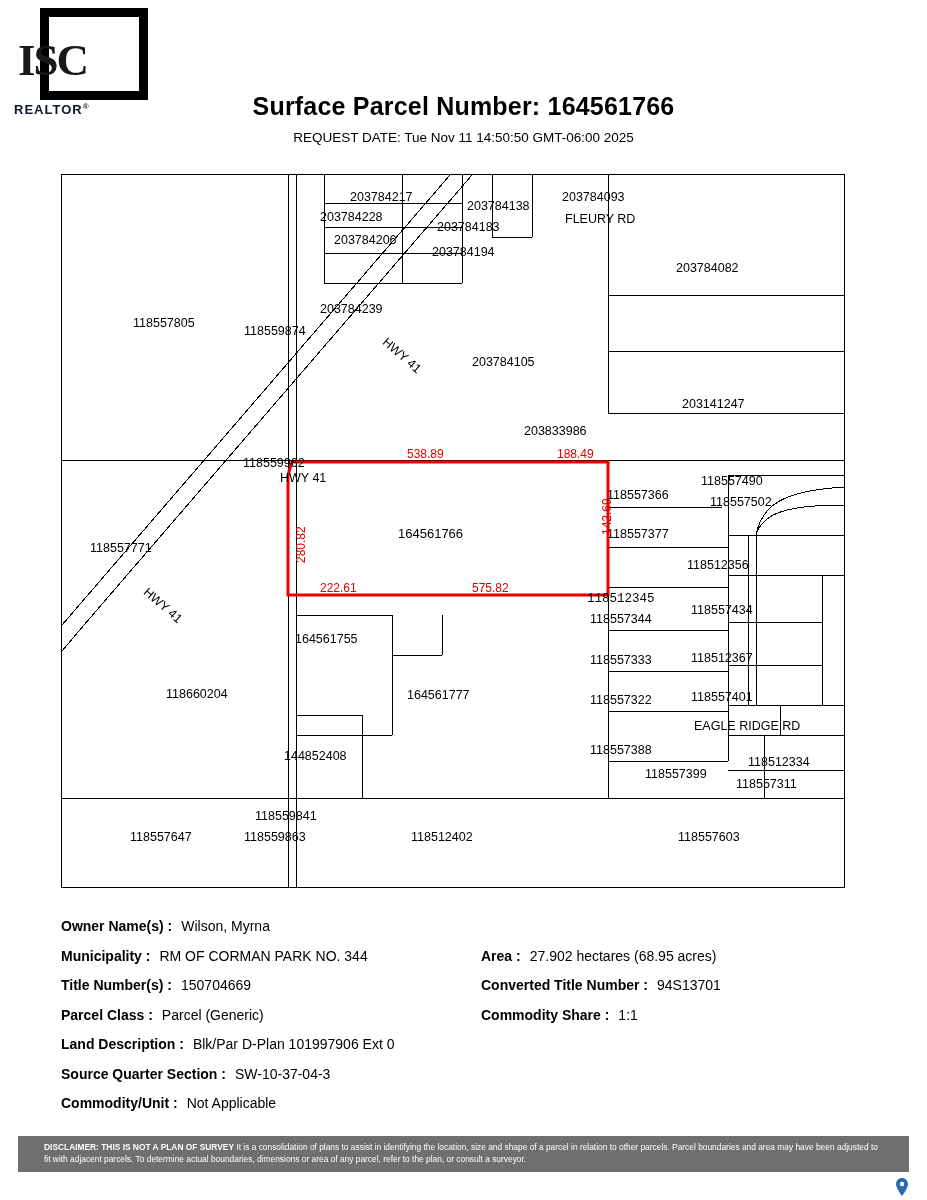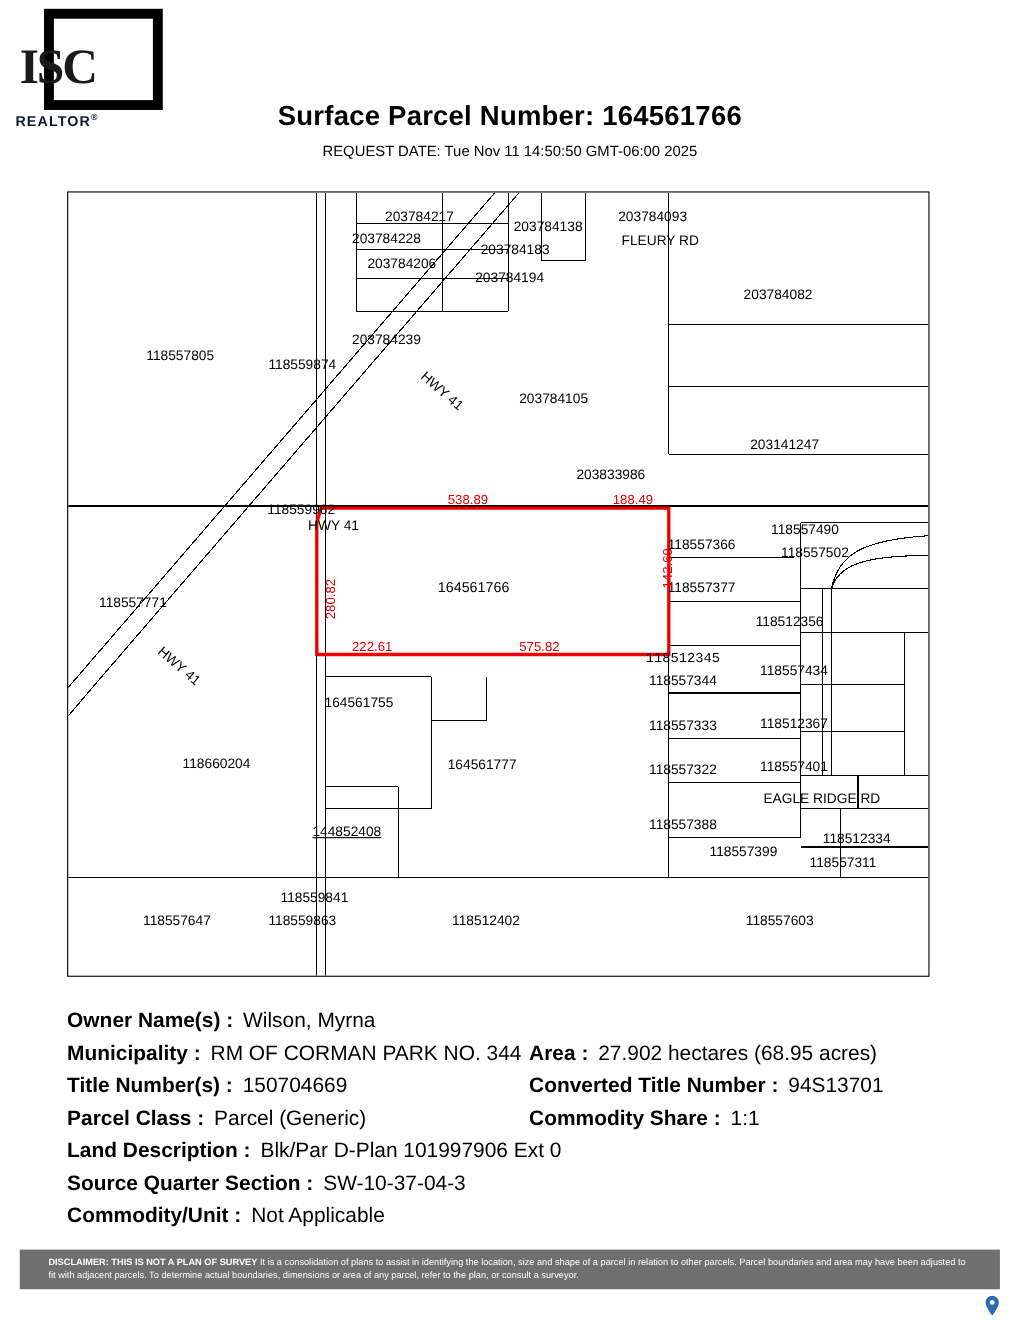--- a/index.html
+++ b/index.html
@@ -111,21 +111,21 @@
     transform: rotate(41deg);
     transform-origin: left top;
   }
 
   
   .details {
     position: absolute;
     left: 61px;
     top: 918px;
     width: 800px;
-    font-size: 19px;
+    font-size: 14px;
   }
   .det-row {
     position: relative;
     height: 29.5px;
   }
   .det-left {
     position: absolute;
     left: 0;
     top: 0;
   }
@@ -284,21 +284,21 @@
   <div class="map-label" style="left:629px; top:428px;">118557434</div>
   <div class="map-label" style="left:528px; top:437px;">118557344</div>
   <div class="map-label" style="left:233px; top:457px;">164561755</div>
   <div class="map-label" style="left:528px; top:478px;">118557333</div>
   <div class="map-label" style="left:629px; top:476px;">118512367</div>
   <div class="map-label" style="left:345px; top:513px;">164561777</div>
   <div class="map-label" style="left:528px; top:518px;">118557322</div>
   <div class="map-label" style="left:629px; top:515px;">118557401</div>
   <div class="map-label" style="left:104px; top:512px;">118660204</div>
   <div class="map-label" style="left:528px; top:568px;">118557388</div>
-  <div class="map-label" style="left:222px; top:574px;text-decoration:underline;">144852408</div>
+  <div class="map-label" style="left:222px; top:574px;">144852408</div>
   <div class="map-label" style="left:686px; top:580px;">118512334</div>
   <div class="map-label" style="left:583px; top:592px;">118557399</div>
   <div class="map-label" style="left:674px; top:602px;">118557311</div>
   <div class="map-label" style="left:193px; top:634px;">118559841</div>
   <div class="map-label" style="left:68px; top:655px;">118557647</div>
   <div class="map-label" style="left:182px; top:655px;">118559863</div>
   <div class="map-label" style="left:349px; top:655px;">118512402</div>
   <div class="map-label" style="left:616px; top:655px;">118557603</div>
 
   <div class="map-label" style="left:336px; top:351px; font-size:13px;">164561766</div>

